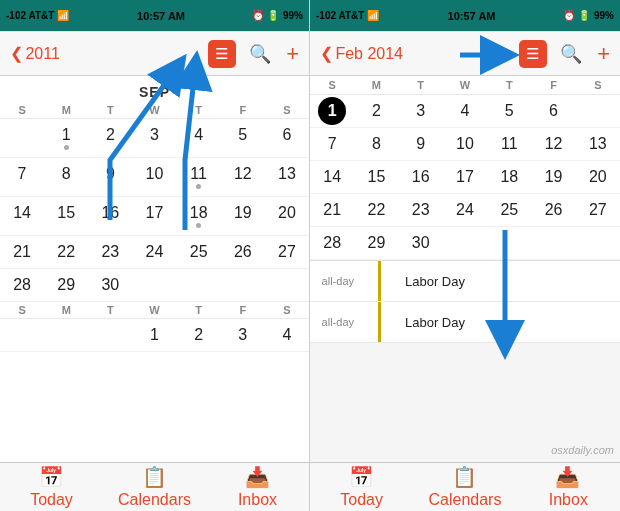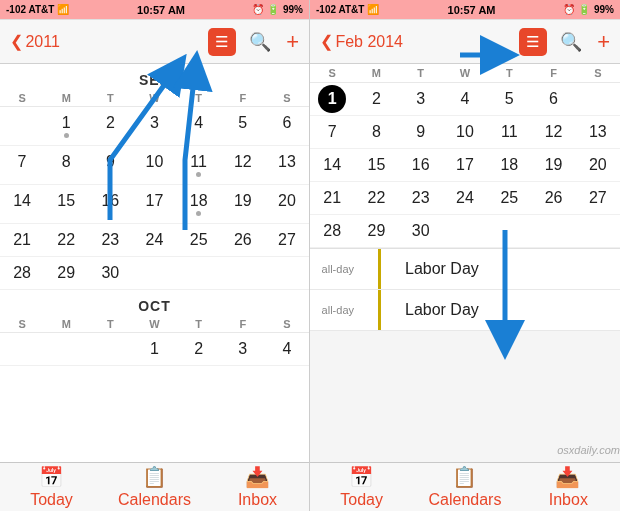--- a/index.html
+++ b/index.html
@@ -20,22 +20,22 @@
       background: #fff;
       display: flex;
       flex-direction: column;
       border-right: 1px solid #ccc;
       position: relative;
       overflow: hidden;
     }
 
     
     .status-bar {
-      height: 20px;
-      background: #fca5a5;
+      height: 32px;
+      background: #0f766e;
       display: flex;
       align-items: center;
       justify-content: space-between;
       padding: 0 6px;
       font-size: 10px;
       font-weight: 600;
       color: #000;
       border-bottom: 1px solid #e0e0e0;
     }
     .status-left { display: flex; align-items: center; gap: 3px; }
@@ -204,30 +204,30 @@
       flex-shrink: 0;
     }
     .event-bar {
       width: 3px;
       align-self: stretch;
       background: #c8a900;
       flex-shrink: 0;
       min-height: 40px;
     }
     .event-title {
-      font-size: 16px;
+      font-size: 13px;
       color: #222;
       padding: 10px 8px;
     }
 
     
     .watermark {
       position: absolute;
       bottom: 55px;
-      right: 0;
+      right: 6px;
       font-size: 11px;
       color: #aaa;
       font-style: italic;
       z-index: 5;
     }
 
     
     .arrows-left {
       position: absolute;
       top: 0; left: 0;
@@ -330,21 +330,20 @@
           <div class="cal-cell"><span class="day-num">30</span></div>
           <div class="cal-cell empty"><span class="day-num"></span></div>
           <div class="cal-cell empty"><span class="day-num"></span></div>
           <div class="cal-cell empty"><span class="day-num"></span></div>
           <div class="cal-cell empty"><span class="day-num"></span></div>
         </div>
       </div>
     </div>
 
     <div class="month-section">
-      <div class="month-label">OCT</div>
       <div class="cal-grid">
         <div class="cal-header-row">
           <span>S</span>
             <span>M</span>
             <span>T</span>
             <span>W</span>
             <span>T</span>
             <span>F</span>
             <span>S</span>
         </div>

